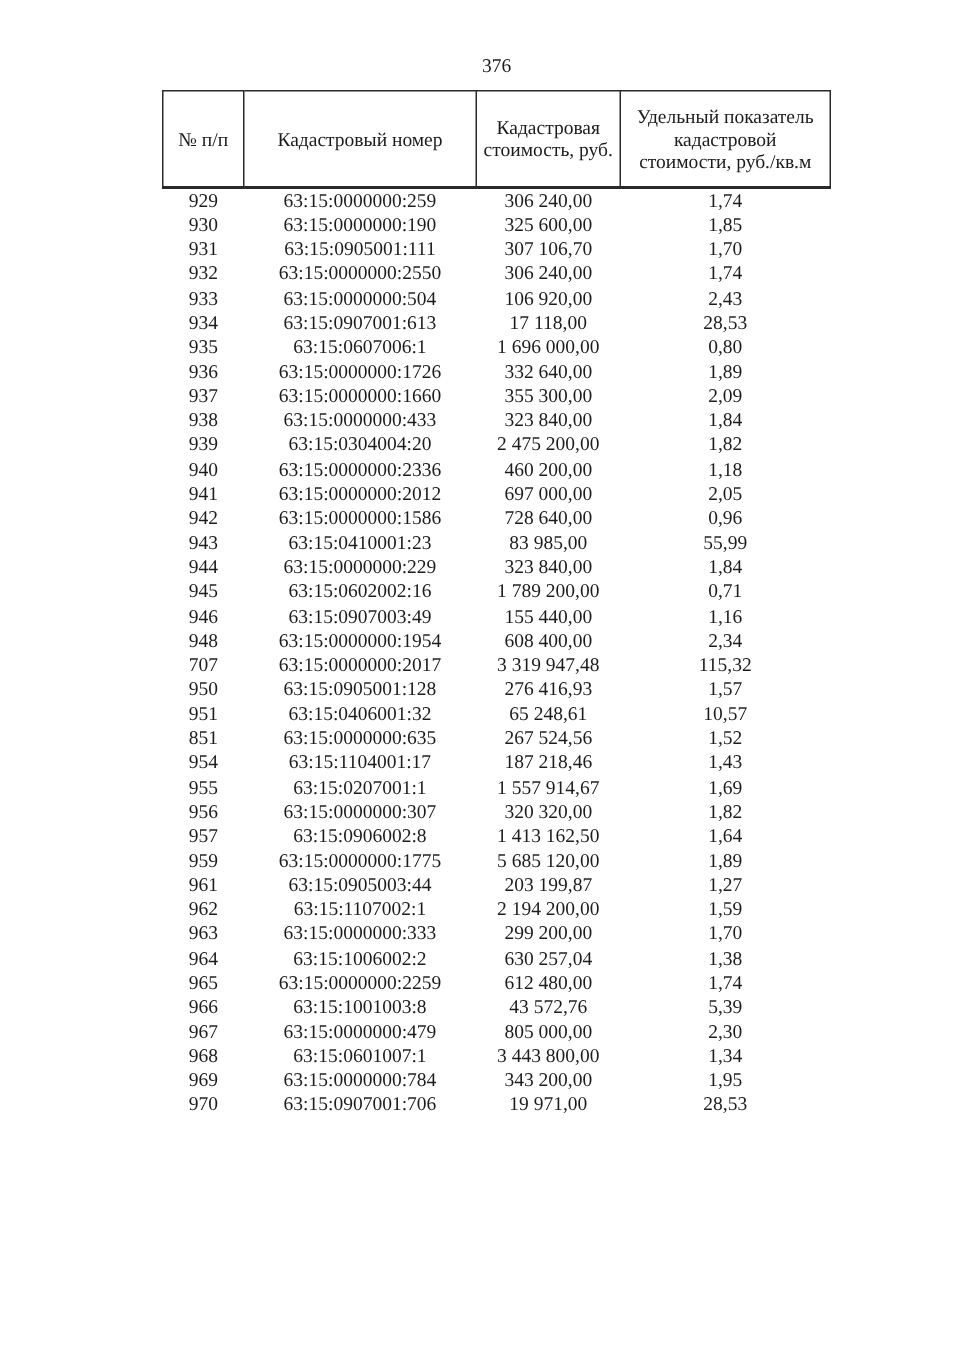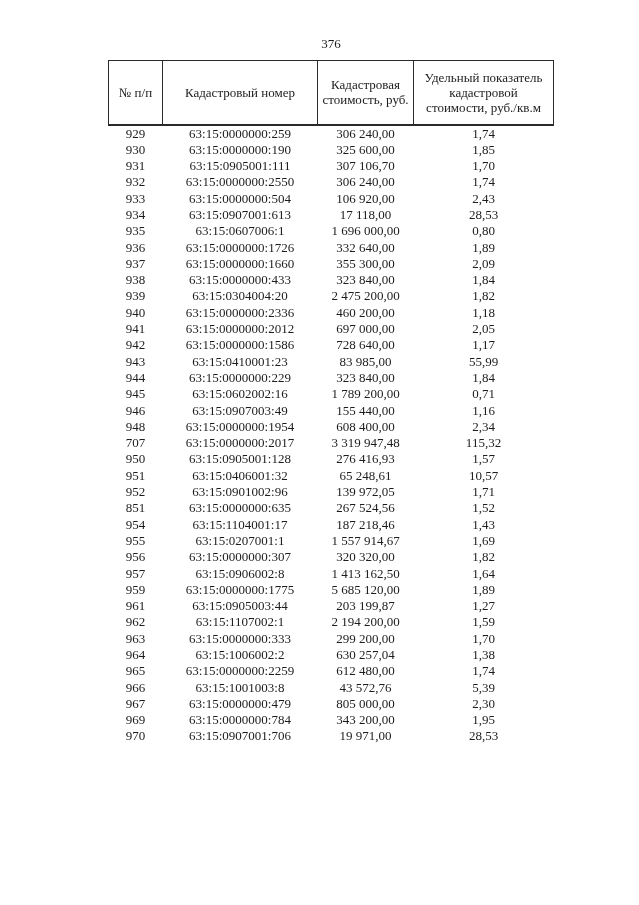--- a/index.html
+++ b/index.html
@@ -150,21 +150,21 @@
       <tr>
         <td>941</td>
         <td>63:15:0000000:2012</td>
         <td>697 000,00</td>
         <td>2,05</td>
       </tr>
       <tr>
         <td>942</td>
         <td>63:15:0000000:1586</td>
         <td>728 640,00</td>
-        <td>1,17</td>
+        <td>0,96</td>
       </tr>
       <tr>
         <td>943</td>
         <td>63:15:0410001:23</td>
         <td>83 985,00</td>
         <td>55,99</td>
       </tr>
       <tr>
         <td>944</td>
         <td>63:15:0000000:229</td>
@@ -201,26 +201,20 @@
         <td>276 416,93</td>
         <td>1,57</td>
       </tr>
       <tr>
         <td>951</td>
         <td>63:15:0406001:32</td>
         <td>65 248,61</td>
         <td>10,57</td>
       </tr>
       <tr>
-        <td>952</td>
-        <td>63:15:0901002:96</td>
-        <td>139 972,05</td>
-        <td>1,71</td>
-      </tr>
-      <tr>
         <td>851</td>
         <td>63:15:0000000:635</td>
         <td>267 524,56</td>
         <td>1,52</td>
       </tr>
       <tr>
         <td>954</td>
         <td>63:15:1104001:17</td>
         <td>187 218,46</td>
         <td>1,43</td>
@@ -285,20 +279,26 @@
         <td>43 572,76</td>
         <td>5,39</td>
       </tr>
       <tr>
         <td>967</td>
         <td>63:15:0000000:479</td>
         <td>805 000,00</td>
         <td>2,30</td>
       </tr>
       <tr>
+        <td>968</td>
+        <td>63:15:0601007:1</td>
+        <td>3 443 800,00</td>
+        <td>1,34</td>
+      </tr>
+      <tr>
         <td>969</td>
         <td>63:15:0000000:784</td>
         <td>343 200,00</td>
         <td>1,95</td>
       </tr>
       <tr>
         <td>970</td>
         <td>63:15:0907001:706</td>
         <td>19 971,00</td>
         <td>28,53</td>

